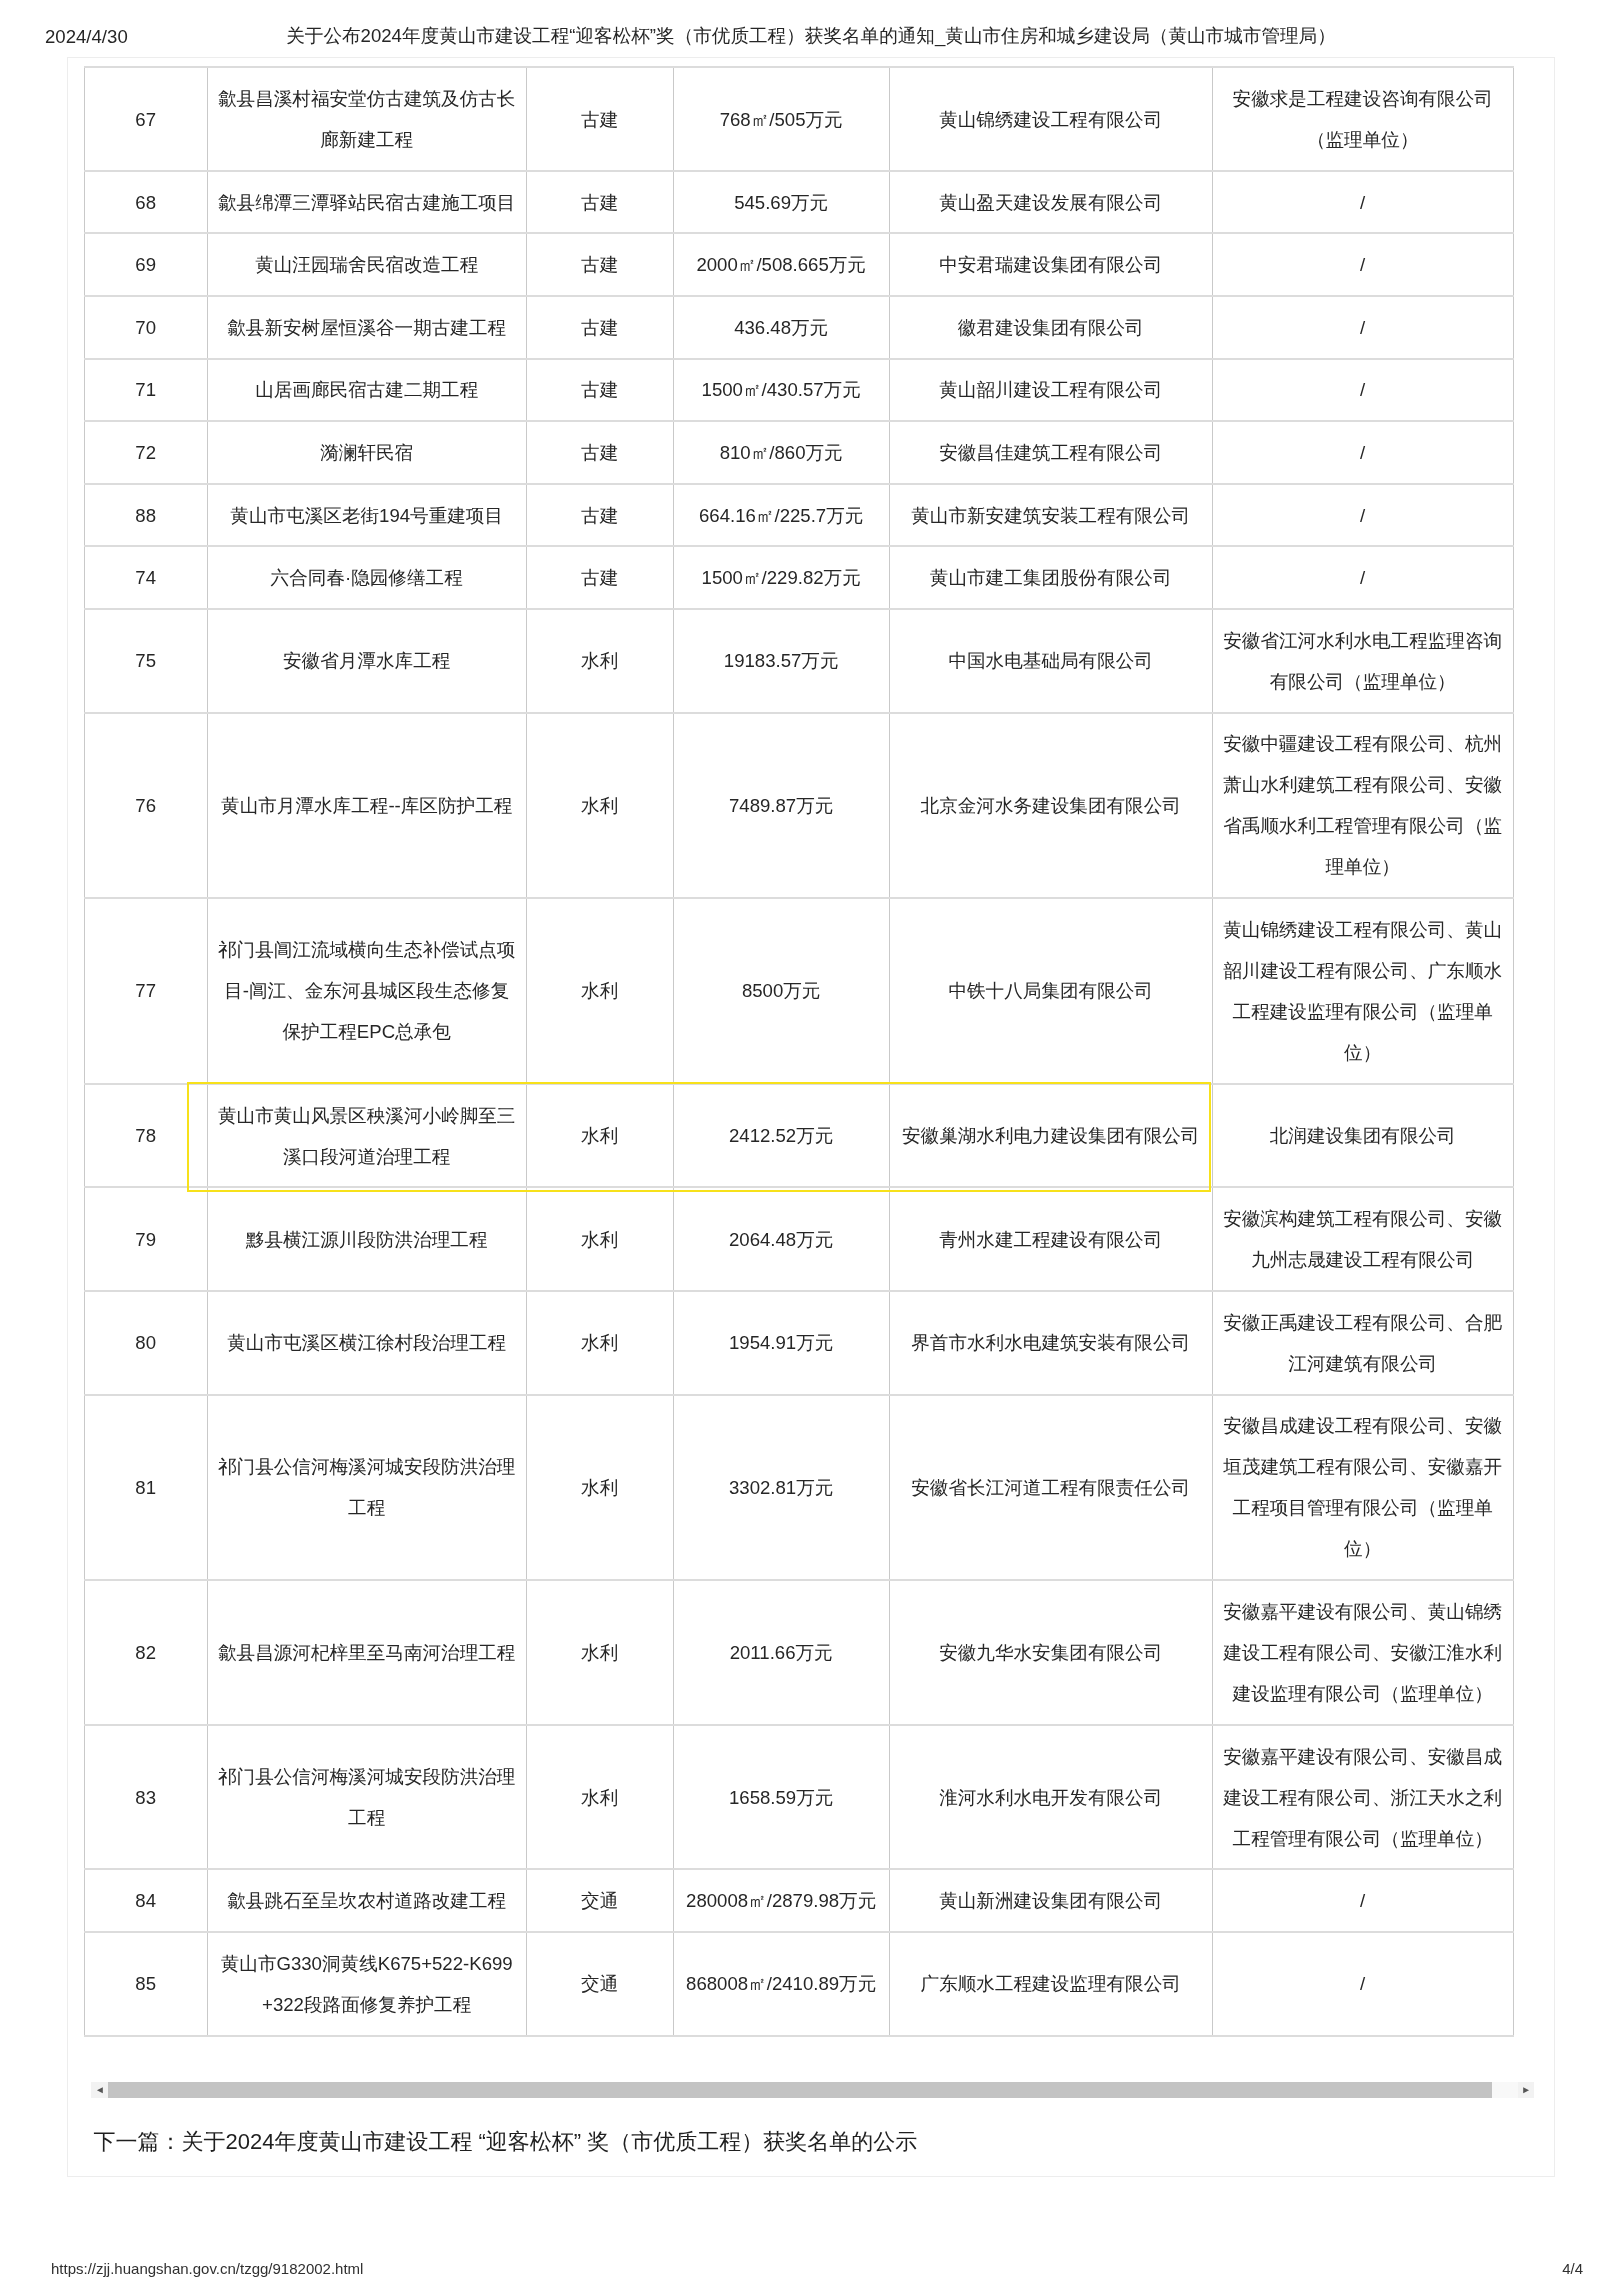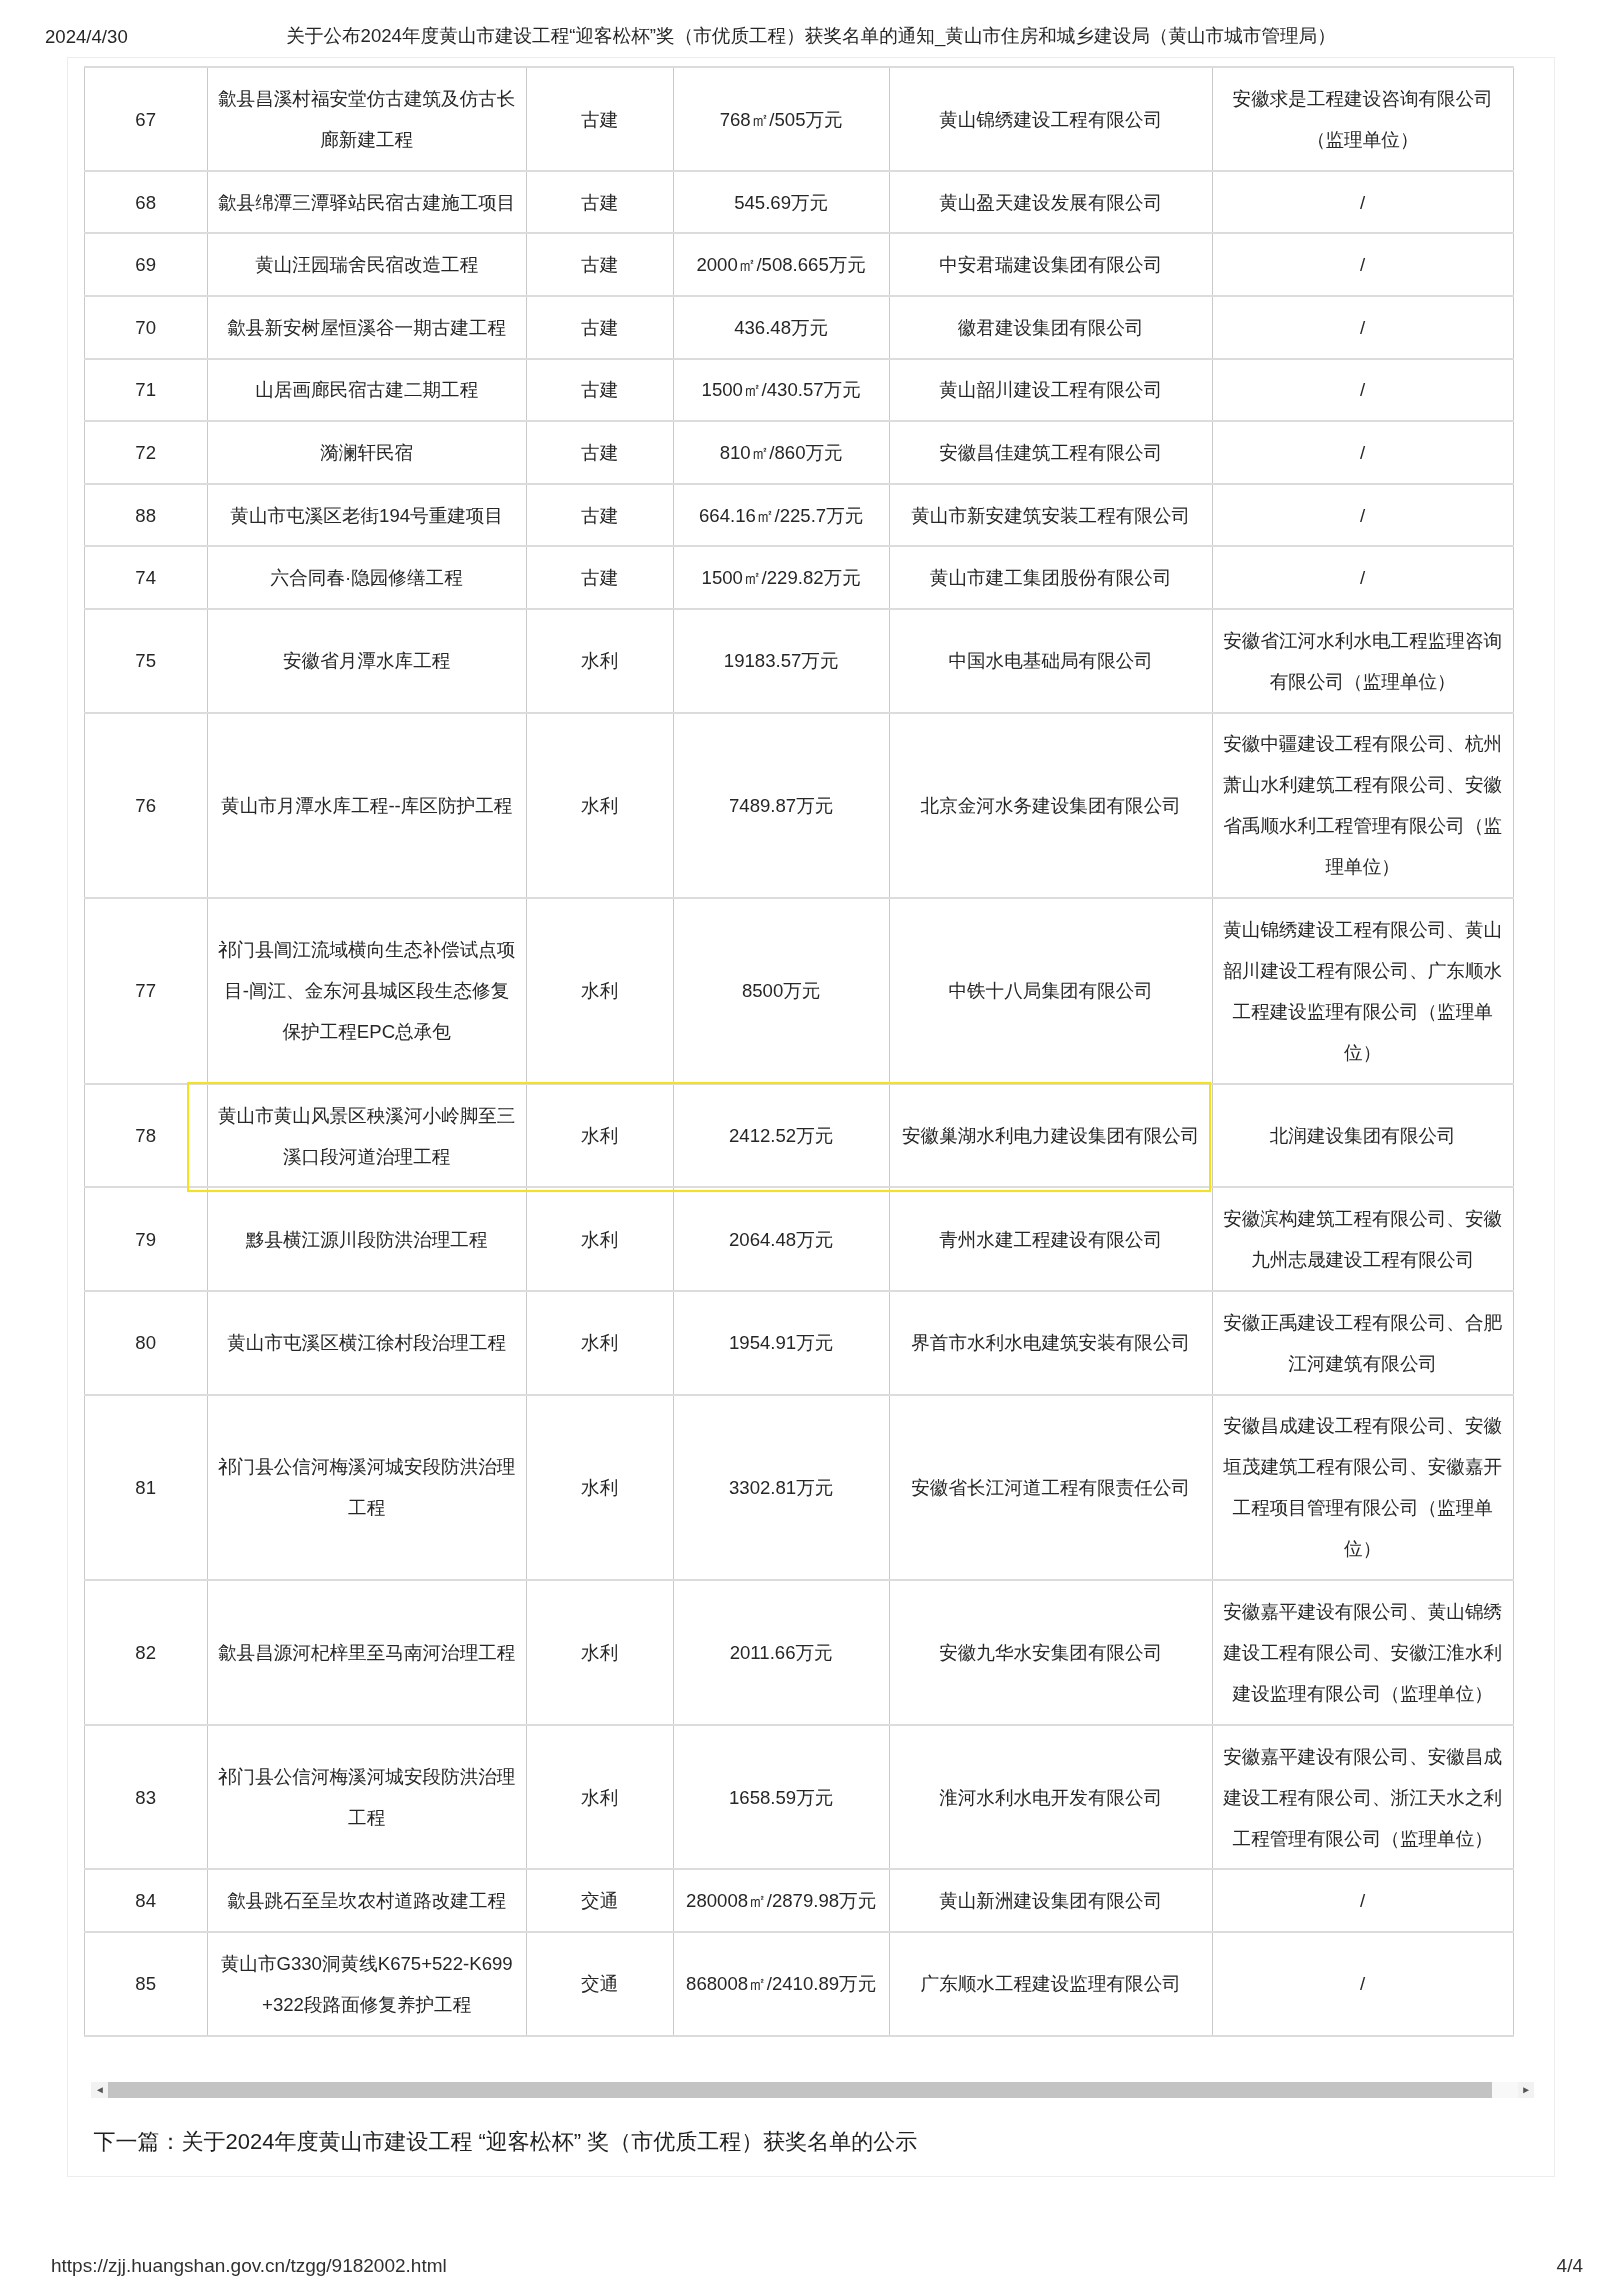--- a/index.html
+++ b/index.html
@@ -93,21 +93,21 @@
     line-height:1.4;
     color:#1f1f1f;
   }
 
   
   .print-footer{
     position:absolute;
     left:51px; right:39px; bottom:17.6px;
     display:flex;
     justify-content:space-between;
-    font-size:19px;
+    font-size:15px;
     color:#303030;
     gap:32px;
   }
 </style>
 </head>
 <body>
 
 <div class="print-header">
   <div class="print-date">2024/4/30</div>
   <div class="print-title">关于公布2024年度黄山市建设工程“迎客松杯”奖（市优质工程）获奖名单的通知_黄山市住房和城乡建设局（黄山市城市管理局）</div>

